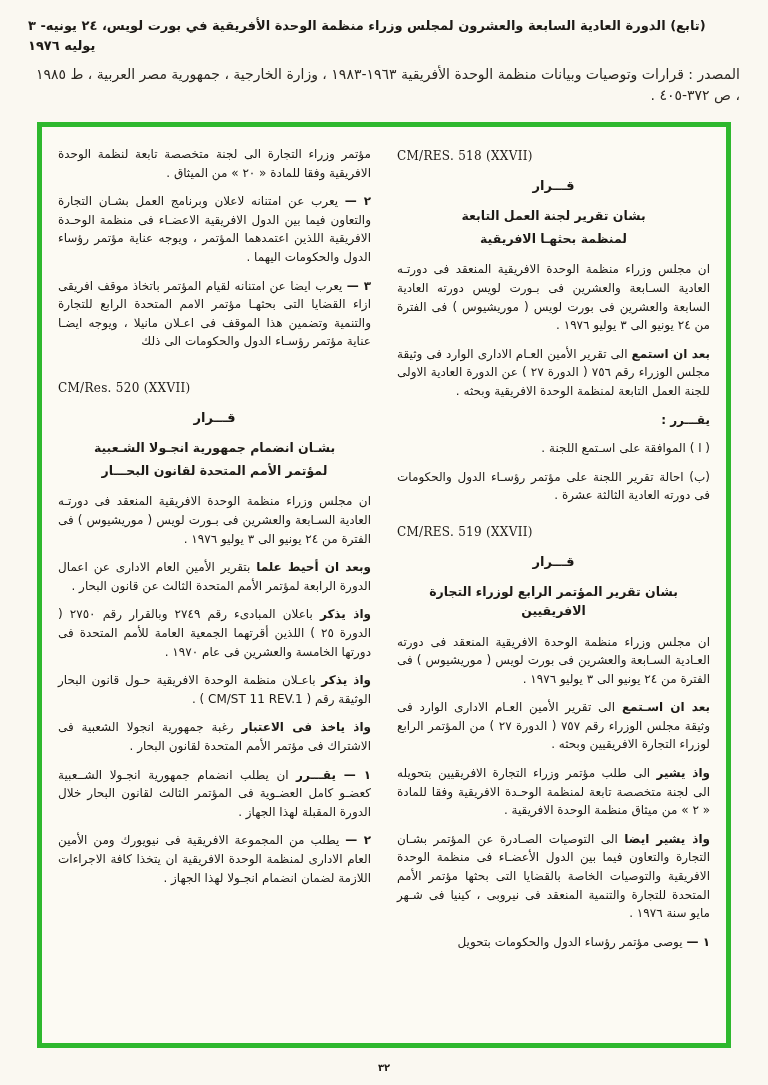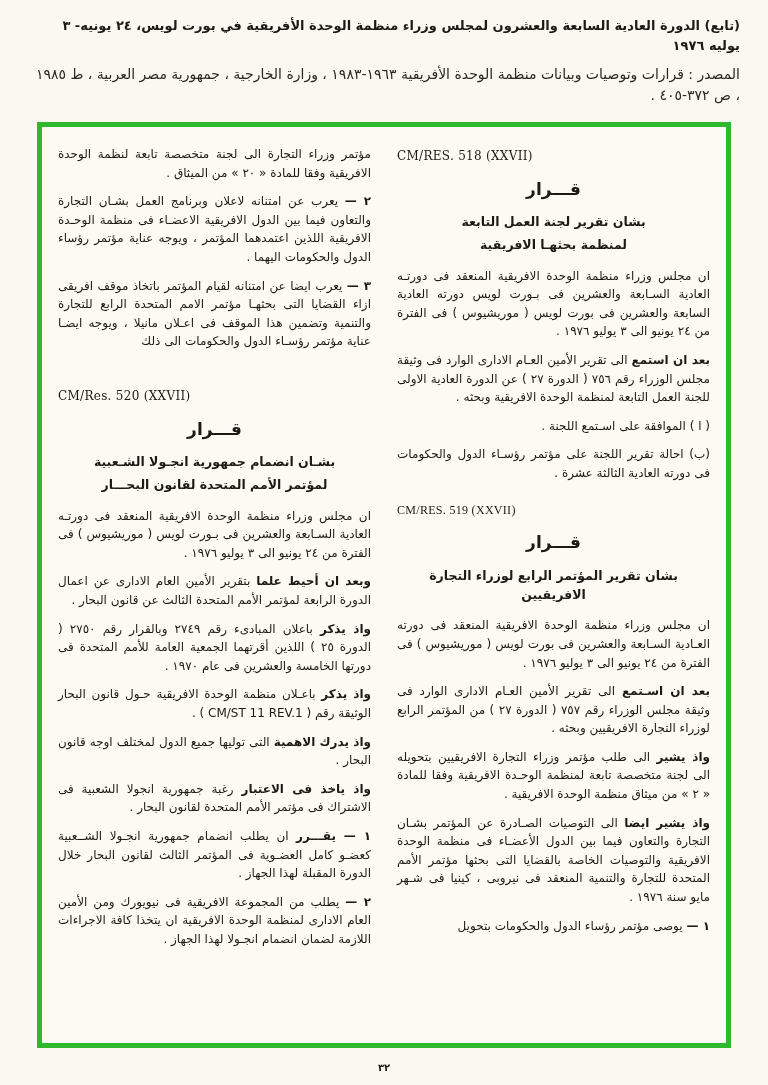--- a/index.html
+++ b/index.html
@@ -16,21 +16,21 @@
     position: relative;
     width: 768px;
     height: 1085px;
     background: #faf8f1;
     overflow: hidden;
   }
   .header { padding: 16px 28px 4px 28px; }
   .header-line1 {
     font-size: 13px;
     font-weight: bold;
-    text-align: right;
+    text-align: left;
     line-height: 1.5;
   }
   .header-line2 {
     font-size: 14px;
     text-align: right;
     margin-top: 9px;
     color: #2b2721;
     line-height: 1.5;
   }
   .content-box {
@@ -54,26 +54,26 @@
     text-align: justify;
   }
   .res-num {
     direction: ltr;
     text-align: left;
     font-family: "DejaVu Serif", serif;
     font-size: 12px;
     margin: 2px 0 10px 0;
     letter-spacing: 0.3px;
   }
-  .gap-top-lg { margin-top: 36px; }
-  .gap-top-sm { margin-top: 18px; font-family: Liberation Serif, serif; }
+  .gap-top-lg { margin-top: 28px; }
+  .gap-top-sm { margin-top: 18px; }
   .res-title {
     text-align: center;
     font-weight: bold;
-    font-size: 17px;
+    font-size: 13px;
     margin: 4px 0 10px 0;
     letter-spacing: 1px;
   }
   .res-heading {
     text-align: center;
     font-weight: bold;
     font-size: 12.5px;
     line-height: 1.55;
     margin: 0 0 4px 0;
   }
@@ -102,20 +102,21 @@
     <div class="columns">
 
       <div class="col">
         <div class="res-num">CM/RES. 518 (XXVII)</div>
         <div class="res-title">قـــرار</div>
         <div class="res-heading">بشان تقرير لجنة العمل التابعة</div>
         <div class="res-heading last">لمنظمة بحثهـا الافريقية</div>
 
         <p class="para"><strong class="lead"></strong><span>ان مجلس وزراء منظمة الوحدة الافريقية المنعقد فى دورتـه العادية السـابعة والعشرين فى بـورت لويس دورته العادية السابعة والعشرين فى بورت لويس ( موريشيوس ) فى الفترة من ٢٤ يونيو الى ٣ يوليو ١٩٧٦ .</span></p>
         <p class="para"><strong class="lead">بعد ان استمع</strong><span> الى تقرير الأمين العـام الادارى الوارد فى وثيقة مجلس الوزراء رقم ٧٥٦ ( الدورة ٢٧ ) عن الدورة العادية الاولى للجنة العمل التابعة لمنظمة الوحدة الافريقية وبحثه .</span></p>
+        <p class="para"><strong class="lead">يقـــرر :</strong><span></span></p>
         <p class="para"><strong class="lead"></strong><span>( ا ) الموافقة على اسـتمع اللجنة .</span></p>
         <p class="para"><strong class="lead"></strong><span>(ب) احالة تقرير اللجنة على مؤتمر رؤسـاء الدول والحكومات فى دورته العادية الثالثة عشرة .</span></p>
 
         <div class="res-num gap-top-sm">CM/RES. 519 (XXVII)</div>
         <div class="res-title">قـــرار</div>
         <div class="res-heading last">بشان تقرير المؤتمر الرابع لوزراء التجارة الافريقيين</div>
 
         <p class="para"><strong class="lead"></strong><span>ان مجلس وزراء منظمة الوحدة الافريقية المنعقد فى دورته العـادية السـابعة والعشرين فى بورت لويس ( موريشيوس ) فى الفترة من ٢٤ يونيو الى ٣ يوليو ١٩٧٦ .</span></p>
         <p class="para"><strong class="lead">بعد ان اسـتمع</strong><span> الى تقرير الأمين العـام الادارى الوارد فى وثيقة مجلس الوزراء رقم ٧٥٧ ( الدورة ٢٧ ) من المؤتمر الرابع لوزراء التجارة الافريقيين وبحثه .</span></p>
         <p class="para"><strong class="lead">واذ يشير</strong><span> الى طلب مؤتمر وزراء التجارة الافريقيين بتحويله الى لجنة متخصصة تابعة لمنظمة الوحـدة الافريقية وفقا للمادة « ٢ » من ميثاق منظمة الوحدة الافريقية .</span></p>
@@ -130,21 +131,20 @@
 
         <div class="res-num gap-top-lg">CM/Res. 520 (XXVII)</div>
         <div class="res-title">قـــرار</div>
         <div class="res-heading">بشـان انضمام جمهورية انجـولا الشـعبية</div>
         <div class="res-heading last">لمؤتمر الأمم المتحدة لقانون البحـــار</div>
 
         <p class="para"><strong class="lead"></strong><span>ان مجلس وزراء منظمة الوحدة الافريقية المنعقد فى دورتـه العادية السـابعة والعشرين فى بـورت لويس ( موريشيوس ) فى الفترة من ٢٤ يونيو الى ٣ يوليو ١٩٧٦ .</span></p>
         <p class="para"><strong class="lead">وبعد ان أحيط علما</strong><span> بتقرير الأمين العام الادارى عن اعمال الدورة الرابعة لمؤتمر الأمم المتحدة الثالث عن قانون البحار .</span></p>
         <p class="para"><strong class="lead">واذ يذكر</strong><span> باعلان المبادىء رقم ٢٧٤٩ وبالقرار رقم ٢٧٥٠ ( الدورة ٢٥ ) اللذين أقرتهما الجمعية العامة للأمم المتحدة فى دورتها الخامسة والعشرين فى عام ١٩٧٠ .</span></p>
         <p class="para"><strong class="lead">واذ يذكر</strong><span> باعـلان منظمة الوحدة الافريقية حـول قانون البحار الوثيقة رقم ( CM/ST 11 REV.1 ) .</span></p>
-        <p class="para"><strong class="lead">واذ يدرك الاهمية</strong><span> التى توليها جميع الدول لمختلف اوجه قانون البحار .</span></p>
         <p class="para"><strong class="lead">واذ ياخذ فى الاعتبار</strong><span> رغبة جمهورية انجولا الشعبية فى الاشتراك فى مؤتمر الأمم المتحدة لقانون البحار .</span></p>
         <p class="para"><strong class="lead">١ — يقـــرر</strong><span> ان يطلب انضمام جمهورية انجـولا الشــعبية كعضـو كامل العضـوية فى المؤتمر الثالث لقانون البحار خلال الدورة المقبلة لهذا الجهاز .</span></p>
         <p class="para"><strong class="lead">٢ —</strong><span> يطلب من المجموعة الافريقية فى نيويورك ومن الأمين العام الادارى لمنظمة الوحدة الافريقية ان يتخذا كافة الاجراءات اللازمة لضمان انضمام انجـولا لهذا الجهاز .</span></p>
       </div>
 
     </div>
   </div>
 
   <div class="page-number">٣٢</div>
 

